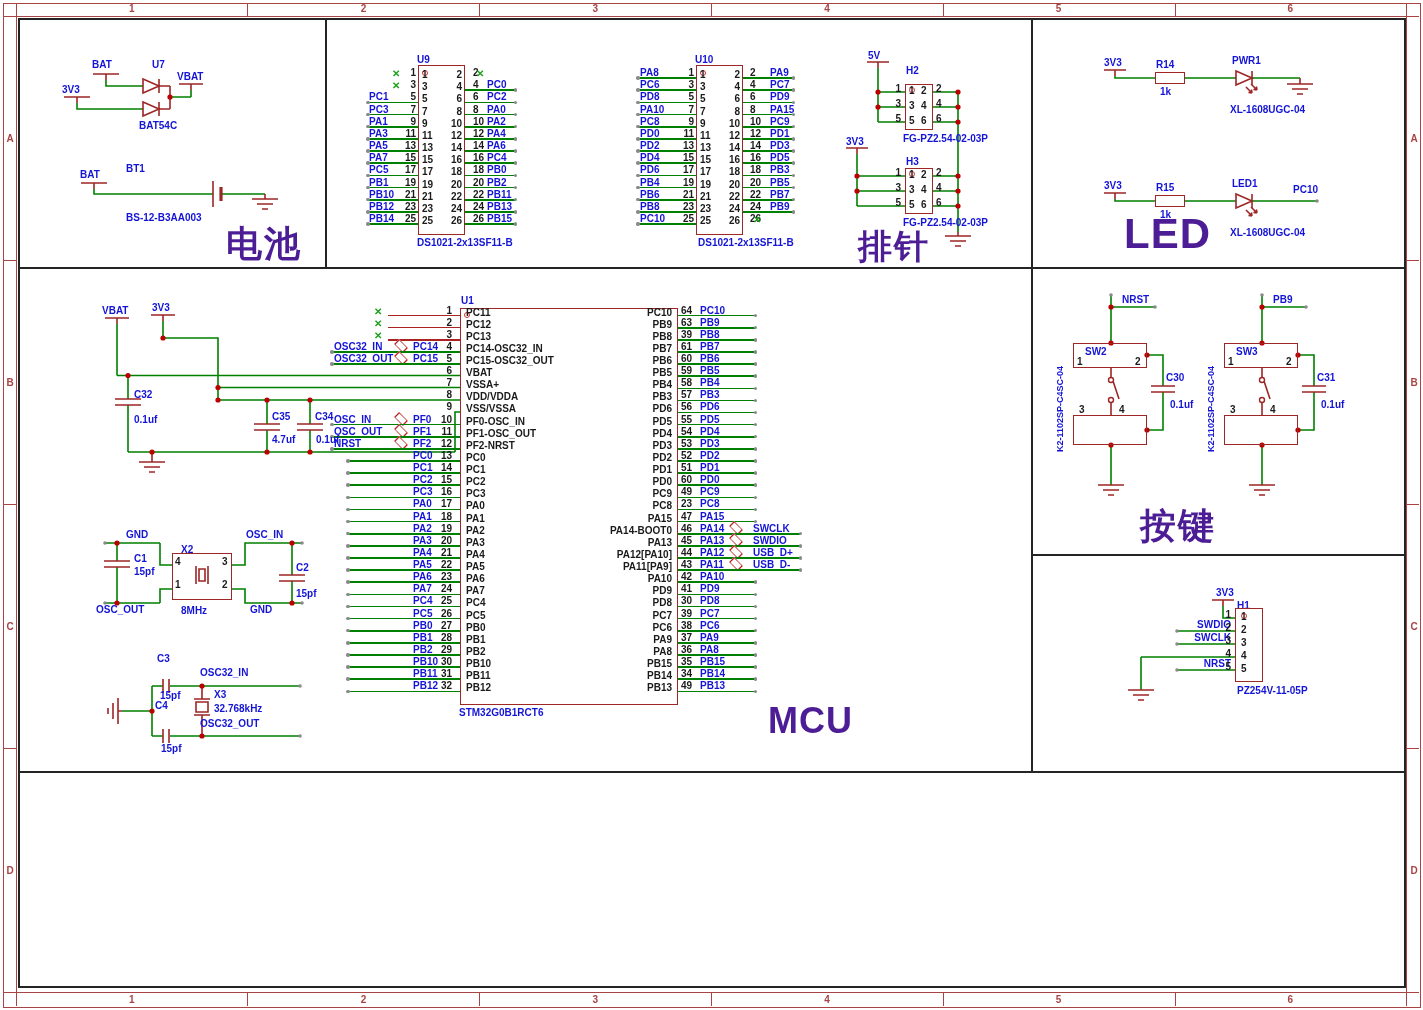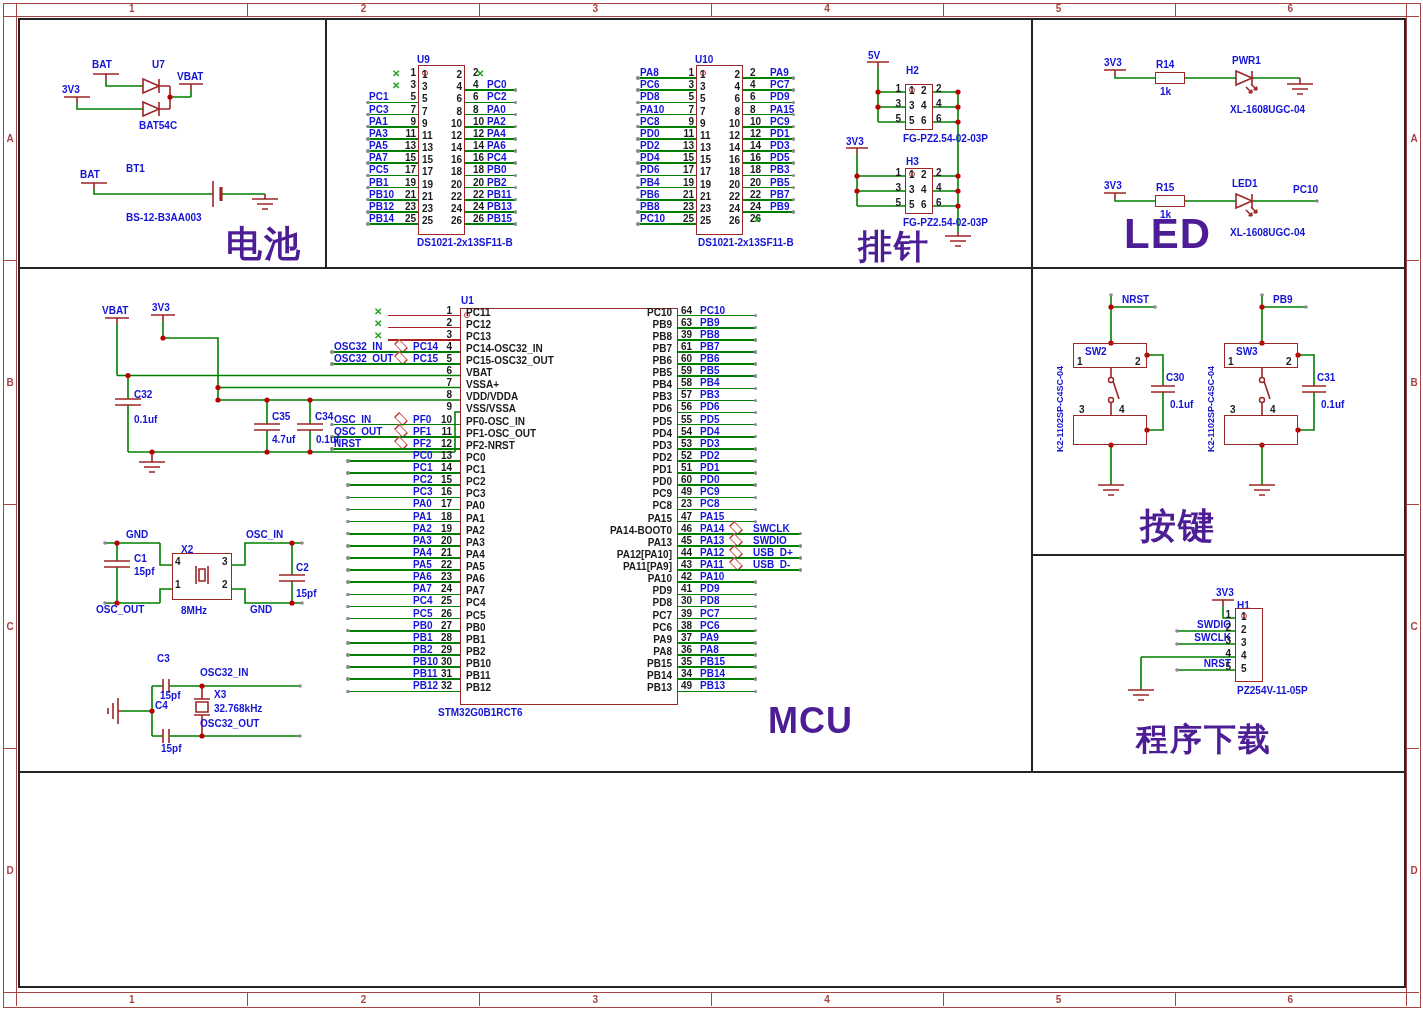--- a/index.html
+++ b/index.html
@@ -263,21 +263,20 @@
         <circle cx="1177" cy="644" r="1.8"></circle>
         <circle cx="1177" cy="670" r="1.8"></circle>
     </g>
   </svg>
 
   <span class="big" style="left:226px;top:220px">电池</span>
   <span class="big" style="left:858px;top:224px;font-size:34px">排针</span>
   <span class="big" style="left:1124px;top:210px;font-size:42px;letter-spacing:1px">LED</span>
   <span class="big" style="left:768px;top:700px;letter-spacing:1px">MCU</span>
   <span class="big" style="left:1140px;top:502px">按键</span>
-  <span class="big" style="left:1136px;top:718px;font-size:32px">程序下载</span>
 
   <span class="t bl" style="left:92px;top:59px">BAT</span>
   <span class="t bl" style="left:152px;top:59px">U7</span>
   <span class="t bl" style="left:177px;top:71px">VBAT</span>
   <span class="t bl" style="left:62px;top:84px">3V3</span>
   <span class="t bl" style="left:139px;top:120px">BAT54C</span>
   <span class="t bl" style="left:80px;top:169px">BAT</span>
   <span class="t bl" style="left:126px;top:163px">BT1</span>
   <span class="t bl" style="left:126px;top:212px">BS-12-B3AA003</span>
 
@@ -720,21 +719,21 @@
         <span class="lref bl">LED1</span>
         <span class="part bl">XL-1608UGC-04</span>
         <span class="out bl">PC10</span>
       </div>
     </div>
 
   <span class="t bl" style="left:461px;top:295px">U1</span>
   <div class="cbox" style="left:460px;top:308px;width:218px;height:397px">
       <span class="p1dot" style="left:3px;top:3px"></span>
     </div>
-  <span class="t bl" style="left:438px;top:707px">STM32G0B1RCT6</span>
+  <span class="t bl" style="left:459px;top:707px">STM32G0B1RCT6</span>
   <div class="ml">
       <div class="row" style="--i: 0;">
         <span class="g bl"></span>
         <span class="net bl"></span>
         <span class="nc">✕</span>
         <span class="num bk">1</span>
         <span class="inn bk">PC11</span>
         <div class="stub"></div>
       </div>
       <div class="row" style="--i: 1;">

